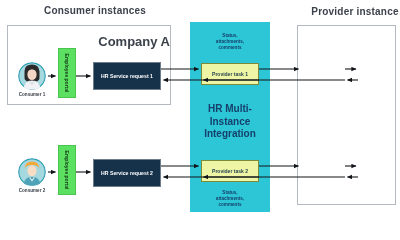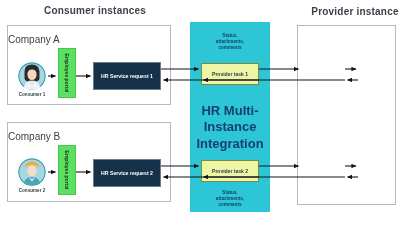--- a/index.html
+++ b/index.html
@@ -29,21 +29,21 @@
   
   .teal-band{
     position:absolute;
     left:190px;top:22px;
     width:80px;height:190px;
     background:#2cc6d6;
   }
   .band-label{
     position:absolute;
     left:190px;top:103px;width:80px;
-    font-size:13px;font-weight:bold;
+    font-size:10px;font-weight:bold;
     color:#16406b;
     text-align:center;line-height:1.25;
     white-space:pre-line;
   }
   .band-note{
     position:absolute;
     width:80px;
     font-size:4.6px;
     color:#16406b;
     text-align:center;line-height:1.35;
@@ -59,23 +59,23 @@
     border:1px solid #b3b8c2;
     background:#ffffff;
     box-sizing:border-box;
   }
   #panel-company-a{left:7px;top:25px;width:164px;height:80px;}
   #panel-company-b{left:7px;top:122px;width:164px;height:80px;}
   #panel-provider{left:297px;top:25px;width:99px;height:180px;}
   .panel-title{
     position:absolute;
     width:100%;
-    text-align:left;
-    font-size:10px;
-    font-weight:normal;
+    text-align:right;
+    font-size:13px;
+    font-weight:bold;
     color:#3c424b;
     top:8px;
     white-space:nowrap;
   }
 
   
   .avatar{
     position:absolute;
     width:28px;height:28px;border-radius:50%;
     overflow:hidden;
@@ -183,23 +183,20 @@
     <svg viewBox="0 0 28 28" xmlns="http://www.w3.org/2000/svg">
       <circle cx="14" cy="14" r="13.2" fill="#a6d8e0" stroke="#2f9fb5" stroke-width="1.2"></circle>
       <path d="M6.8 11 Q6.4 3 14 3 Q21.6 3 21.2 11 L21.2 13 Q21.2 7.6 14 7.6 Q6.8 7.6 6.8 13 Z" fill="#1d1410"></path>
       <ellipse cx="14" cy="13" rx="4.8" ry="5.8" fill="#6b4430"></ellipse>
       <path d="M5.4 27.5 Q6.2 18.8 14 18.8 Q21.8 18.8 22.6 27.5 Z" fill="#2f6f86"></path>
       <path d="M11.5 18.5 L14 22 L16.5 18.5 L16.5 20.4 L14 23.6 L11.5 20.4 Z" fill="#f2f4f6"></path>
     </svg>
   </div>
   <div class="avatar-label" style="left:347px;top:90px;">HR Agent 1</div>
 
-  <div class="panel" id="panel-company-b">
-    <div class="panel-title">Company B</div>
-  </div>
 
   <div class="avatar" style="left:18px;top:158px;">
     <svg viewBox="0 0 28 28" xmlns="http://www.w3.org/2000/svg">
       <circle cx="14" cy="14" r="13.2" fill="#a6d8e0" stroke="#2f9fb5" stroke-width="1.2"></circle>
       <path d="M6.6 12 Q6.2 3.4 14 3.4 Q21.8 3.4 21.4 12 Q21.4 7 14 7 Q6.6 7 6.6 12 Z" fill="#f0a93a"></path>
       <ellipse cx="14" cy="12.8" rx="4.6" ry="5.6" fill="#f7ddc6"></ellipse>
       <path d="M5.4 27.5 Q6.2 18.8 14 18.8 Q21.8 18.8 22.6 27.5 Z" fill="#4fa3b8"></path>
       <path d="M11.6 18.4 L14 21.8 L16.4 18.4 L16.4 20.3 L14 23.4 L11.6 20.3 Z" fill="#eef2f5"></path>
     </svg>
   </div>

